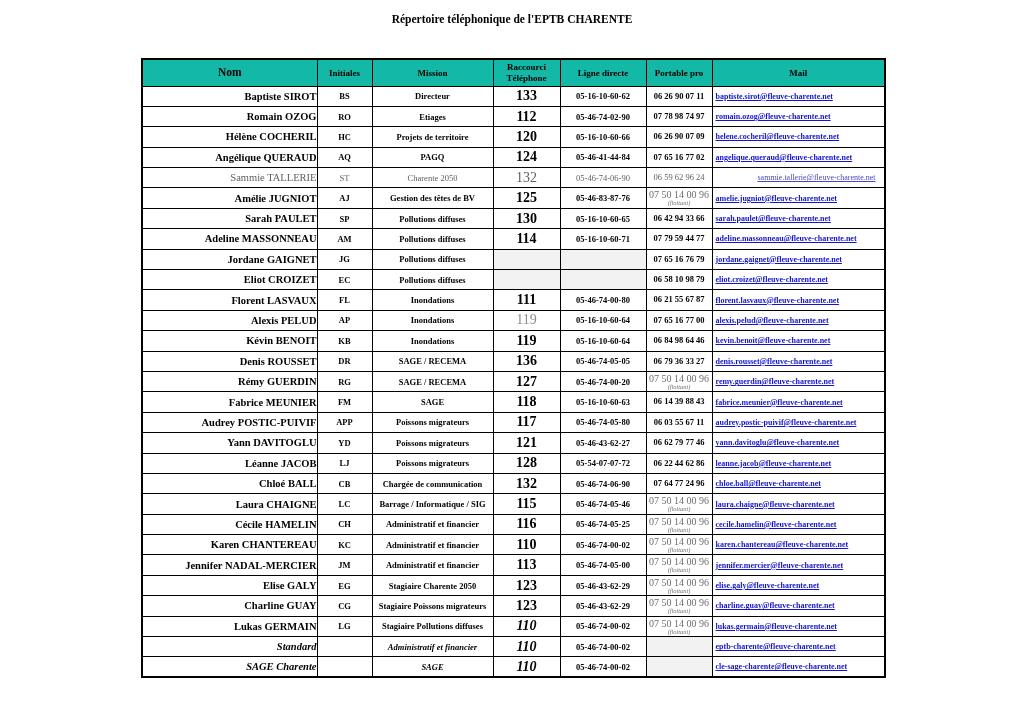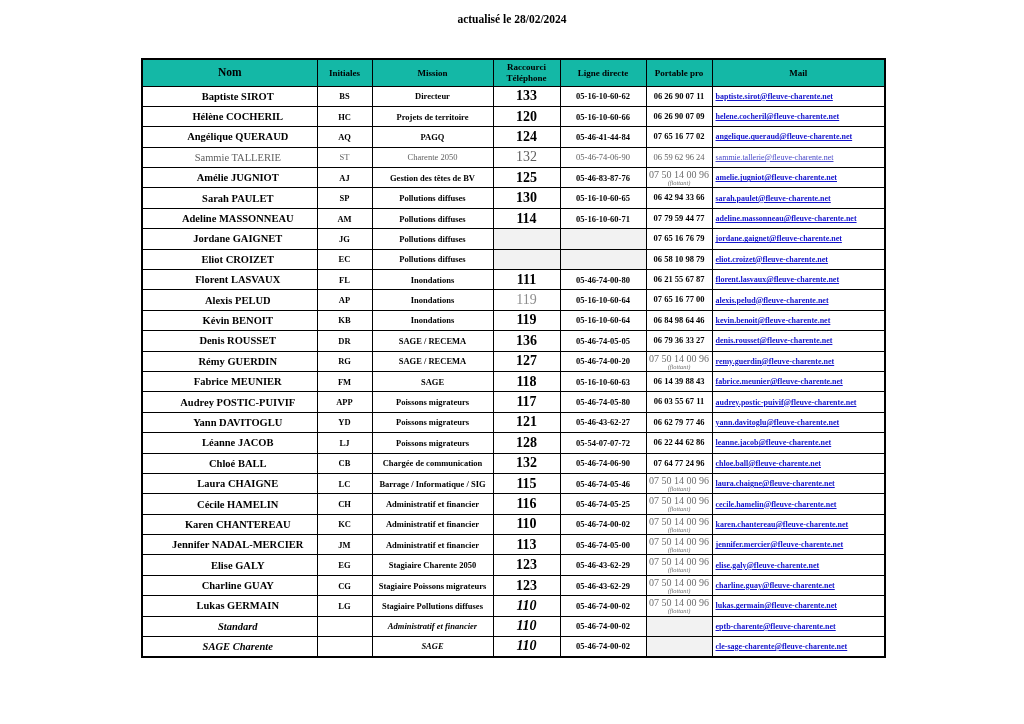--- a/index.html
+++ b/index.html
@@ -13,53 +13,53 @@
   table.dir { position:absolute; left:141px; top:58px; width:743px;
               border-collapse:collapse; table-layout:fixed;
               border:2px solid #000; }
   th, td { border:1px solid #000; overflow:hidden; white-space:nowrap; }
 
   thead th { height:27px; font-weight:bold; text-align:center; font-size:9px;
              white-space:pre-line; line-height:1.15; vertical-align:middle; background:#14b8a6;margin-top:28px; }
   thead th.h-nom { font-size:11.5px; }
 
   tbody td { height:20.4px; vertical-align:middle; }
-  .c-name   { text-align:center;  padding-left:16px; font-size:10.5px; font-weight:bold; }
+  .c-name   { text-align:right;  padding-left:16px; font-size:10.5px; font-weight:bold; }
   .c-init   { text-align:center; font-size:8.5px; font-weight:bold; }
   .c-mission{ text-align:center; font-size:8.5px; font-weight:bold; }
   .c-shortcut{ text-align:center; font-size:14px; font-weight:bold;margin-top:19px; }
   .c-direct { text-align:center; font-size:8.5px; font-weight:bold; }
   .c-mobile { text-align:center; font-size:8.5px; font-weight:bold; line-height:1.1; }
   .c-mail   { text-align:left; padding-left:3px; font-size:8px; font-weight:bold; }
   a.mail-link { color:#1414cc; text-decoration:underline; cursor:pointer; }
 
   .c-mobile .num  { display:inline-block; }
   .c-mobile .num.float { display:block; color:#6e6e6e; font-weight:normal; font-size:10px; }
   .c-mobile .note { display:block; font-size:6.4px; font-style:italic;
                     color:#6e6e6e; font-weight:normal; line-height:1; }
   .c-mobile .note:empty { display:none; }
 
   tr.muted-row .c-name, tr.muted-row .c-init, tr.muted-row .c-mission,
   tr.muted-row .c-shortcut, tr.muted-row .c-direct, tr.muted-row .c-mobile,
   tr.muted-row .c-mail { color:#5f5f5f; font-weight:normal; }
-  tr.muted-row a.mail-link { color:#4646c8; font-weight:normal; }
+  tr.muted-row a.mail-link { color:#4646c8; font-weight:normal;margin-left:42px; }
 
   tr.empty-shaded .c-shortcut, tr.empty-shaded .c-direct { background:#f2f2f2; }
   tr.mobile-shaded .c-mobile { background:#f2f2f2; }
   tr.shortcut-muted .c-shortcut { color:#8c8c8c; font-weight:normal; }
   tr.shortcut-italic .c-shortcut { font-style:italic; }
   tr.summary-row .c-name { font-style:italic;margin-left:36px; }
   tr.summary-row .c-mission { font-style:italic; }
 </style>
 </head>
 <body>
 
 <div class="page">
   <div class="title">
-    <div>actualisé le 28/02/2024</div>
+    <div>Répertoire téléphonique de l'EPTB CHARENTE</div>
   </div>
 
   <table class="dir">
     <colgroup>
       <col style="width:175px">
         <col style="width:55px">
         <col style="width:121px">
       <col style="width:67px">
         <col style="width:86px">
         <col style="width:66px">
@@ -81,20 +81,29 @@
         <tr>
     <td class="c-name">Baptiste SIROT</td>
     <td class="c-init">BS</td>
     <td class="c-mission">Directeur</td>
     <td class="c-shortcut">133</td>
     <td class="c-direct">05-16-10-60-62</td>
     <td class="c-mobile"><span class="num">06 26 90 07 11</span></td>
     <td class="c-mail"><a class="mail-link" href="#">baptiste.sirot@fleuve-charente.net</a></td>
   </tr>
         <tr>
+    <td class="c-name">Romain OZOG</td>
+    <td class="c-init">RO</td>
+    <td class="c-mission">Etiages</td>
+    <td class="c-shortcut">112</td>
+    <td class="c-direct">05-46-74-02-90</td>
+    <td class="c-mobile"><span class="num">07 78 98 74 97</span></td>
+    <td class="c-mail"><a class="mail-link" href="#">romain.ozog@fleuve-charente.net</a></td>
+  </tr>
+        <tr>
     <td class="c-name">Hélène COCHERIL</td>
     <td class="c-init">HC</td>
     <td class="c-mission">Projets de territoire</td>
     <td class="c-shortcut">120</td>
     <td class="c-direct">05-16-10-60-66</td>
     <td class="c-mobile"><span class="num">06 26 90 07 09</span></td>
     <td class="c-mail"><a class="mail-link" href="#">helene.cocheril@fleuve-charente.net</a></td>
   </tr>
         <tr>
     <td class="c-name">Angélique QUERAUD</td>

